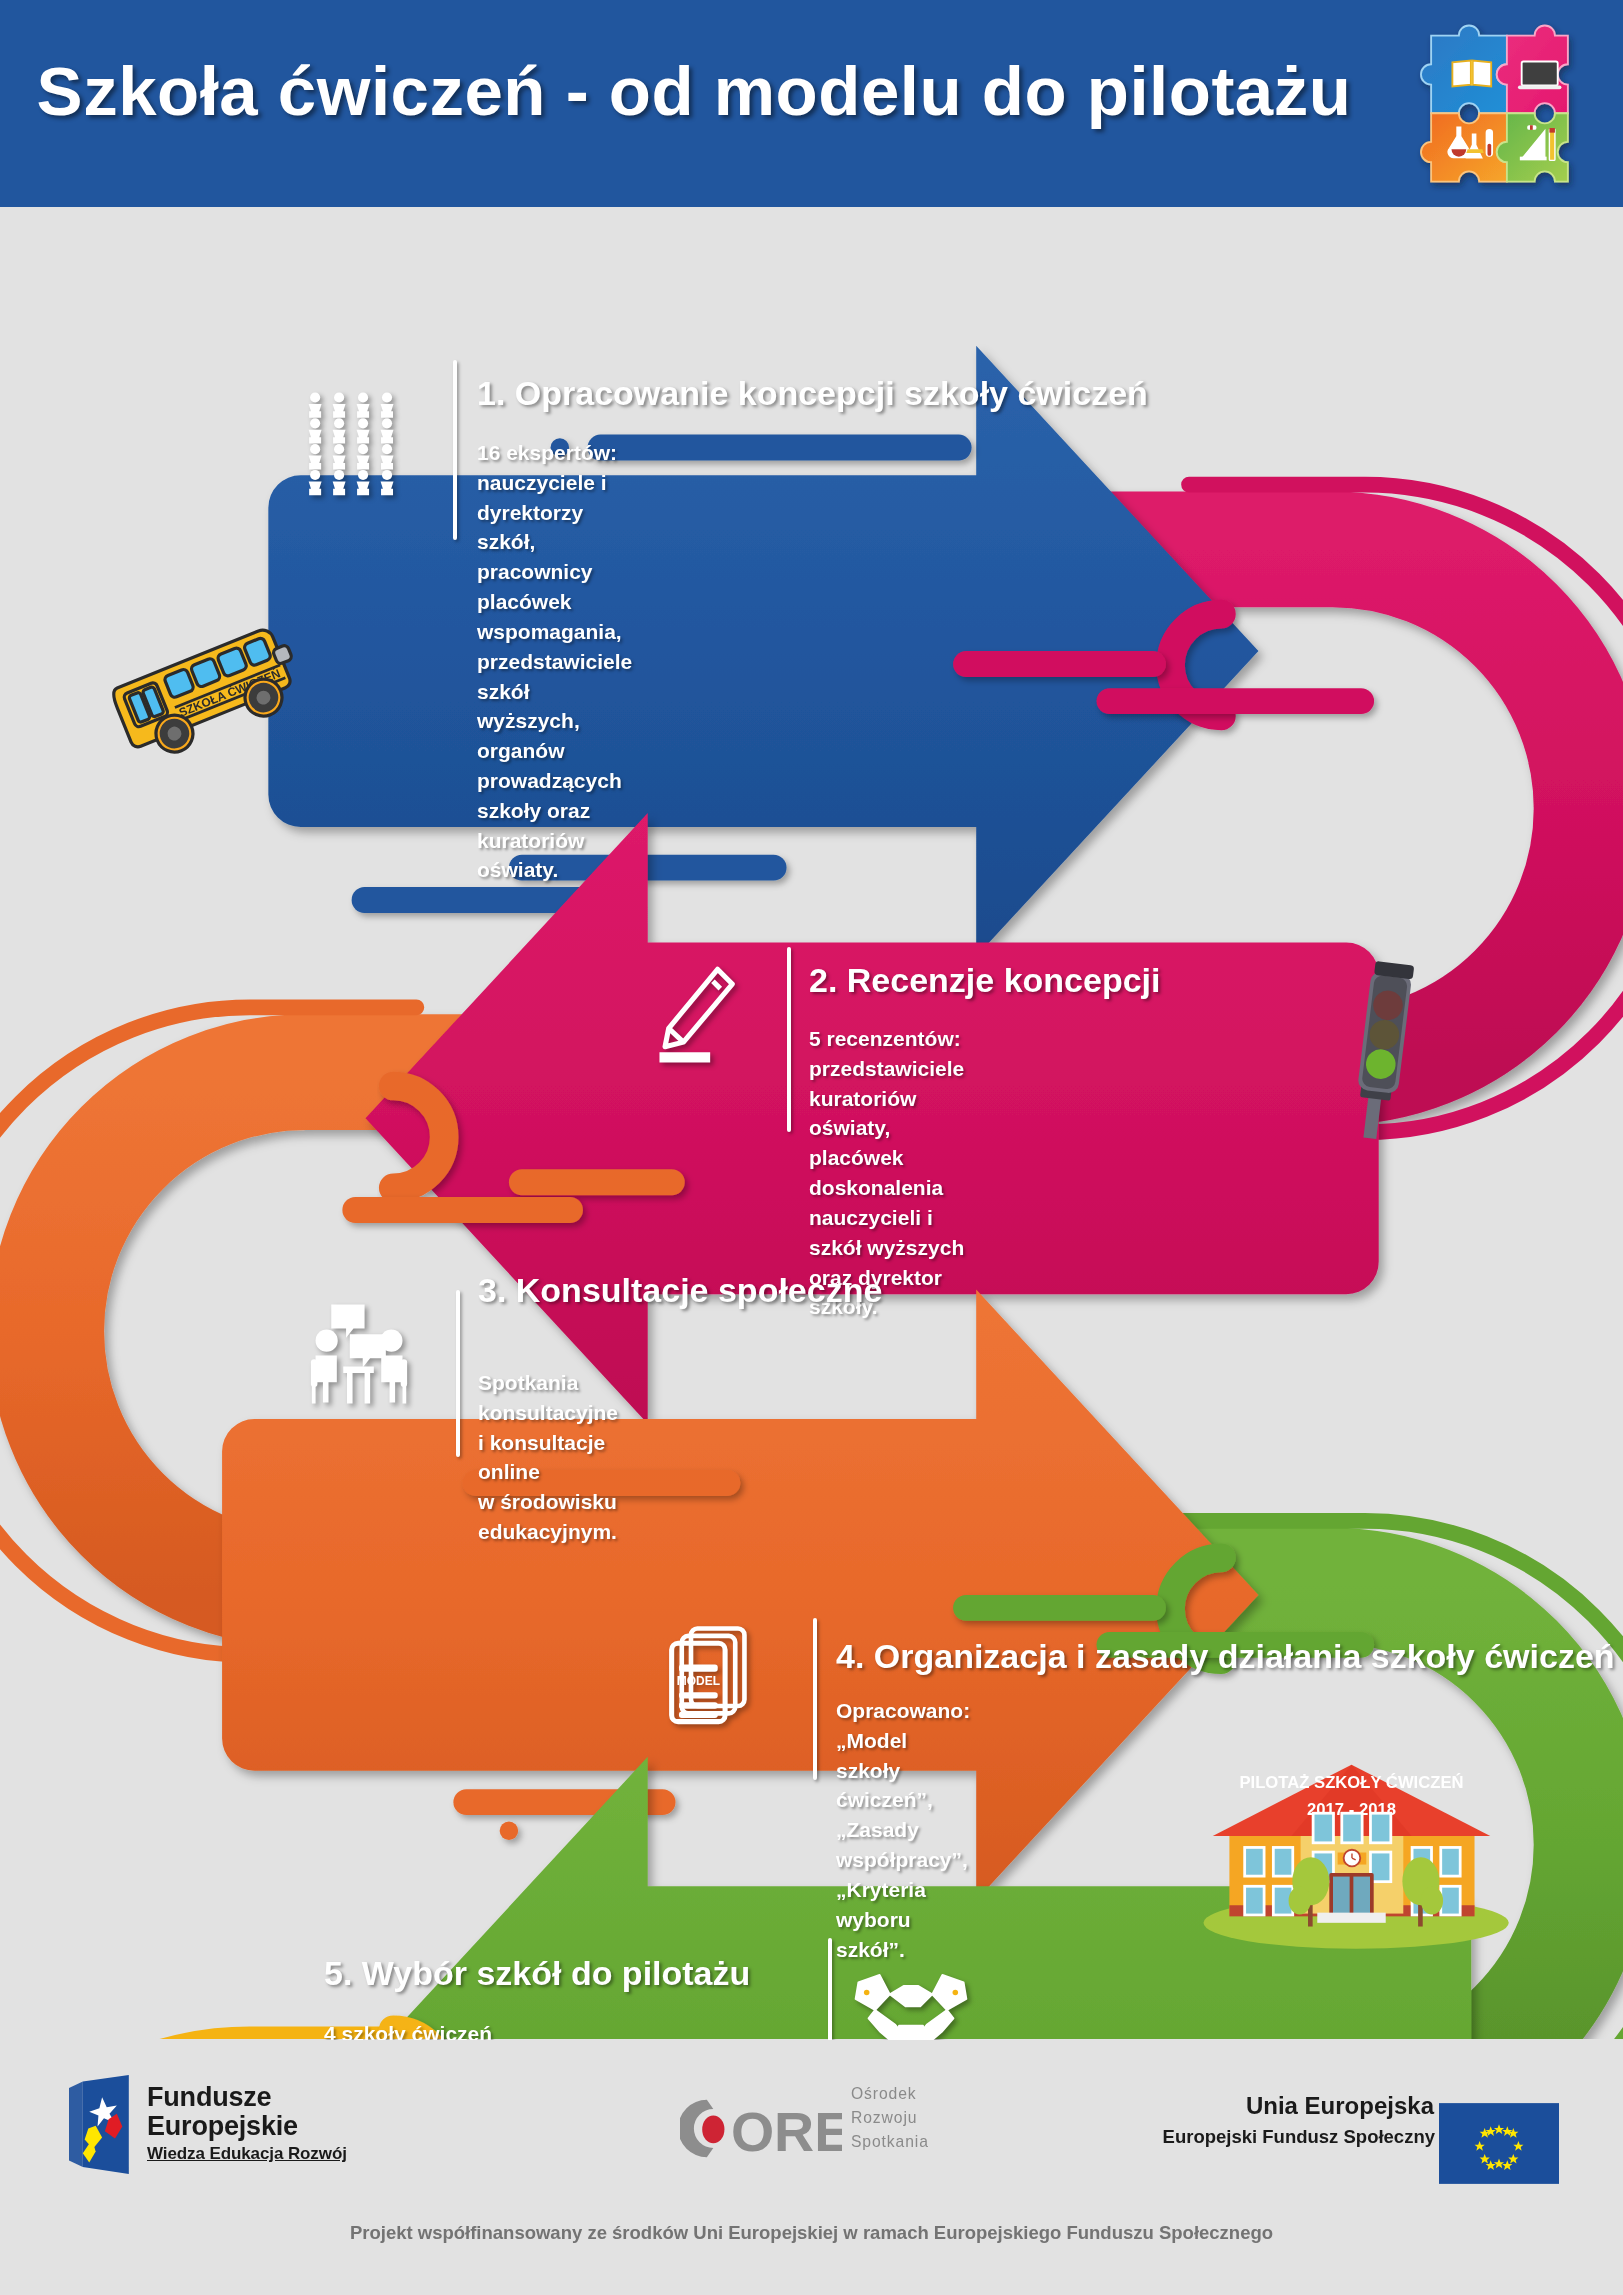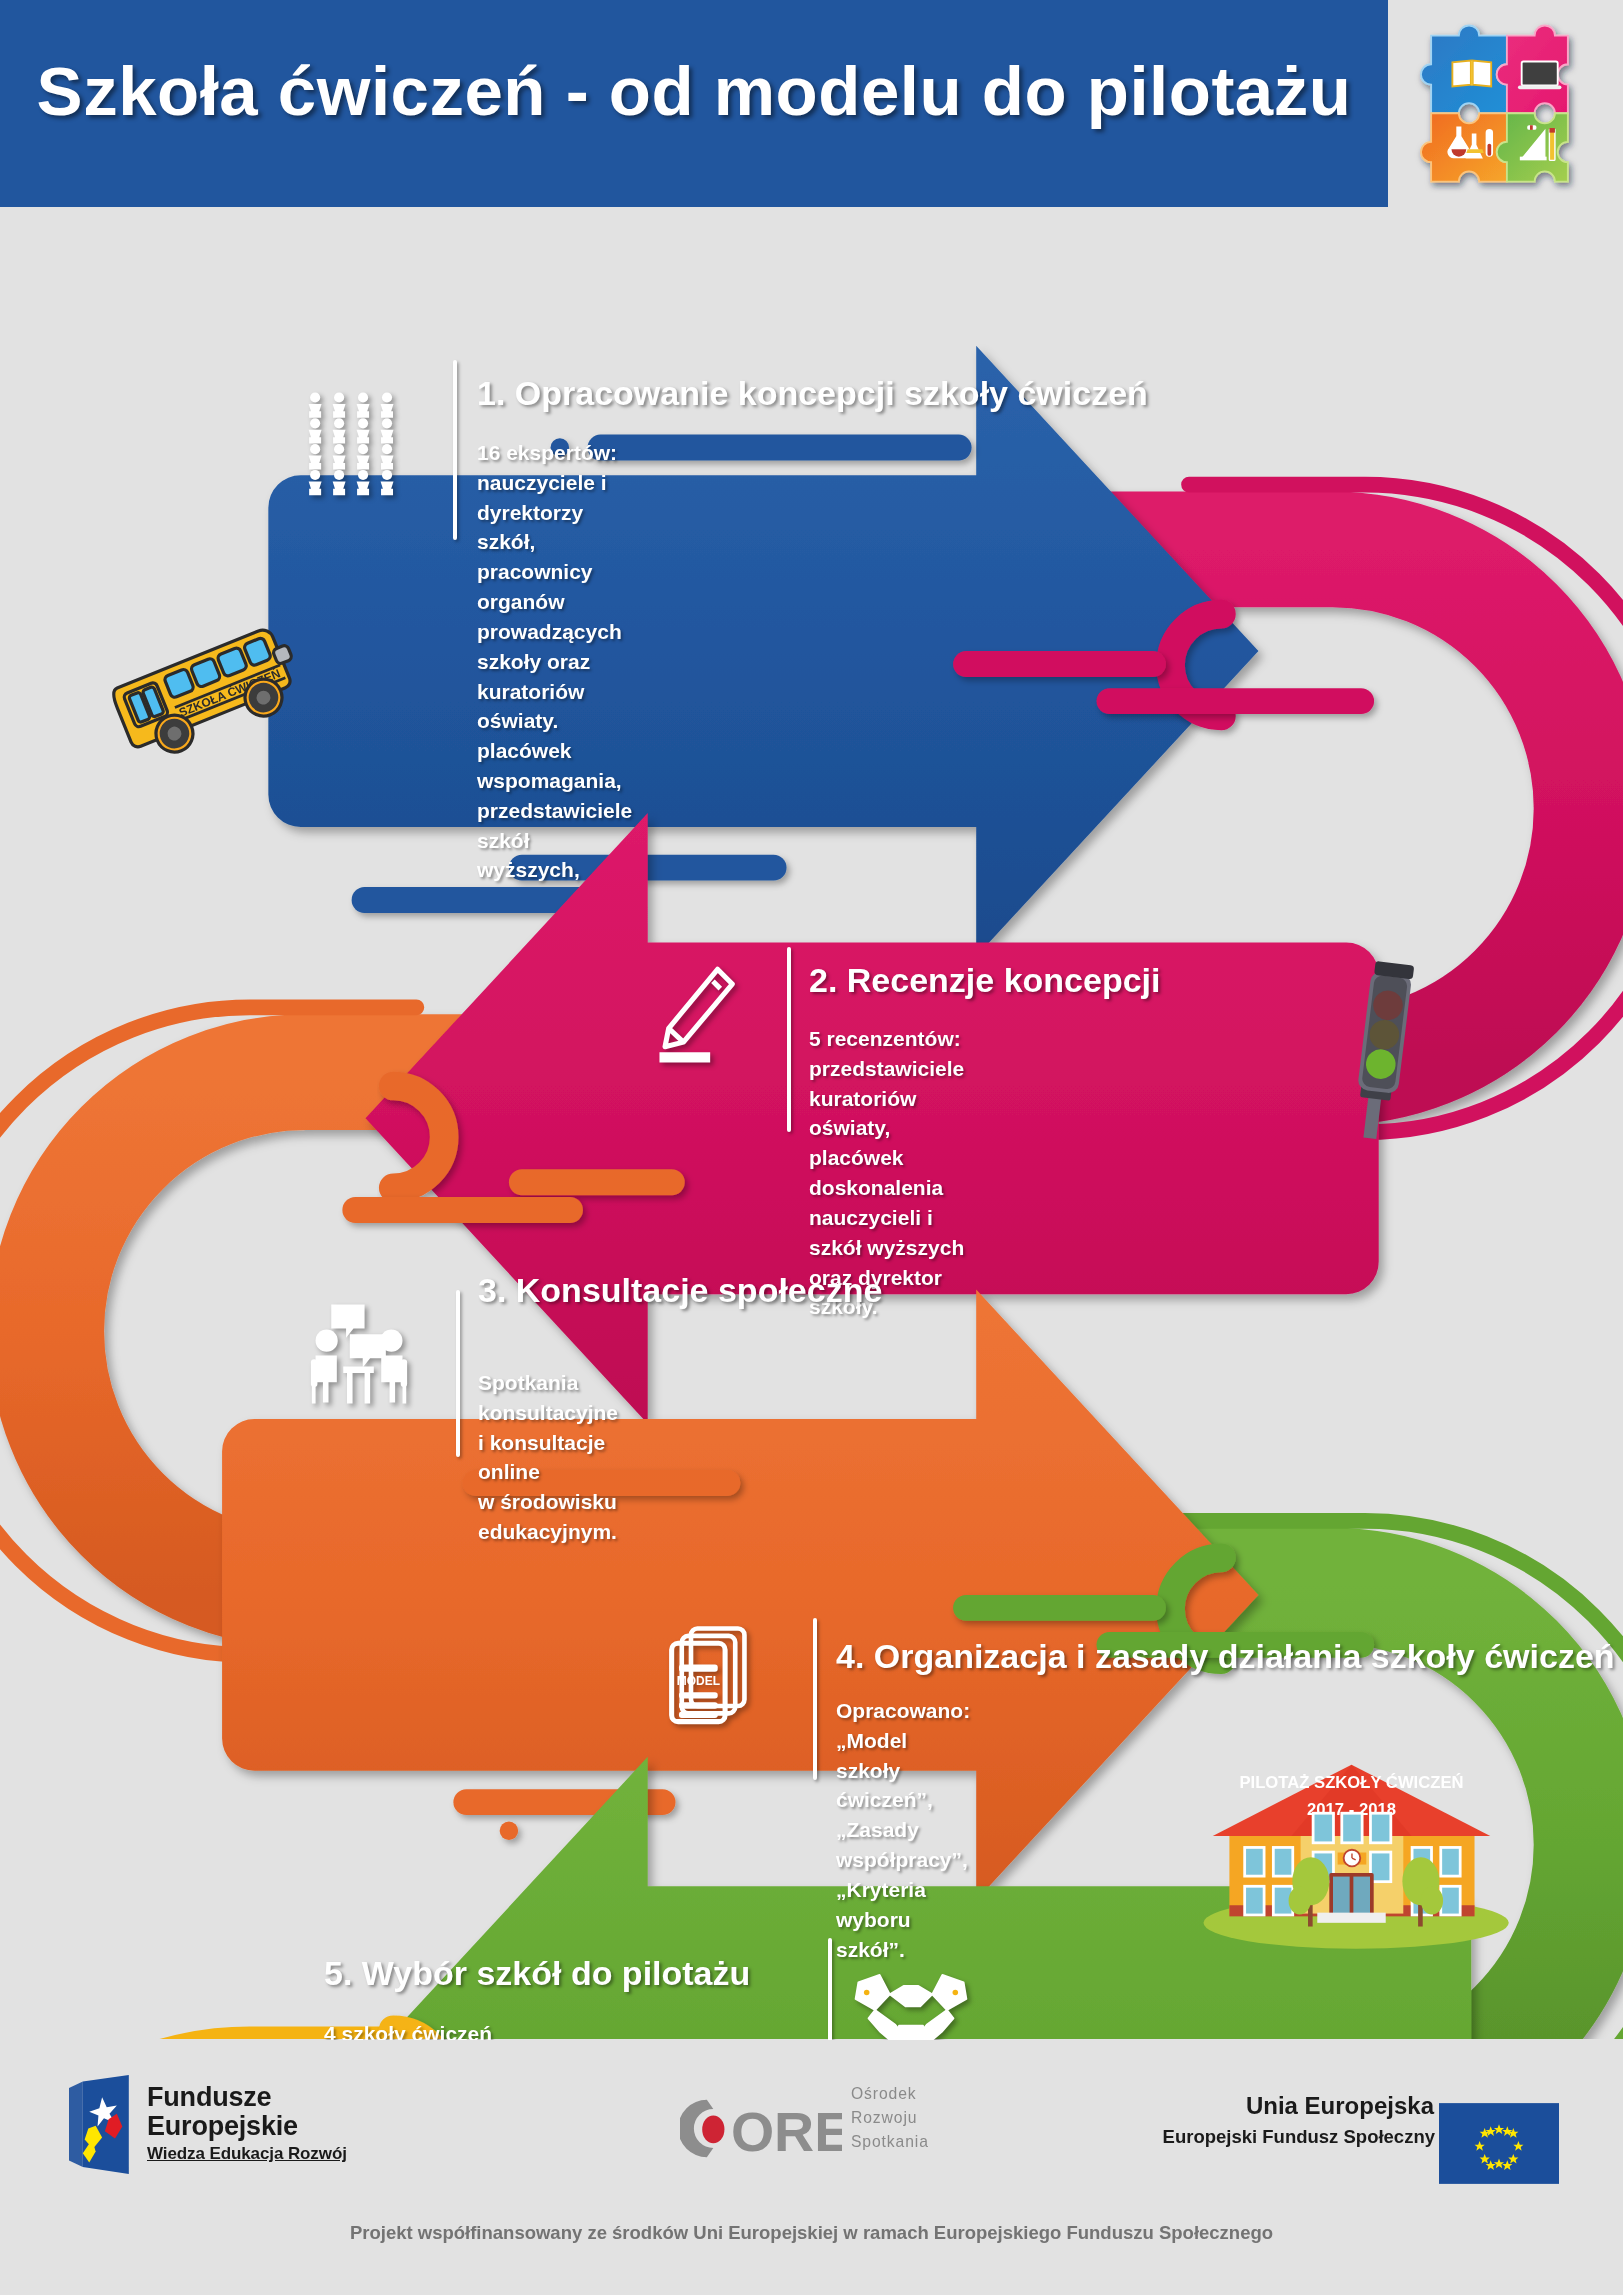--- a/index.html
+++ b/index.html
@@ -5,21 +5,21 @@
   html,body{margin:0;padding:0;}
   body{
     width:1623px;height:2295px;
     background:#e2e2e2;
     font-family:"Liberation Sans", sans-serif;
     overflow:hidden;position:relative;
   }
 
   
   #header{
-    position:absolute;left:0;top:0;width:1388px;height:207px;
+    position:absolute;left:0;top:0;width:1623px;height:207px;
     background:#21569E;
   }
   #header-title{
     position:absolute;left:0;top:52px;width:1388px;
     text-align:center;
     color:#ffffff;
     font-size:69px;
     font-weight:bold;
     letter-spacing:0.5px;
     text-shadow:3.2px 3.2px 4.2px rgba(0,0,0,.45);
@@ -286,22 +286,22 @@
             <path d="M112 26 h28 l-5 16 h4 v14 h-26 v-14 h4 z"></path>
           <circle cx="178" cy="12" r="11"></circle>
             <path d="M164 26 h28 l-5 16 h4 v14 h-26 v-14 h4 z"></path>
         </g>
       </g>
     </svg>
     <div class="rule" style="left:453px;top:153px;height:180px"></div>
     <div class="b-title" style="left:477px;top:167px">1. Opracowanie koncepcji szkoły ćwiczeń</div>
     <div class="b-desc" style="left:477px;top:231px">
       <div>16 ekspertów: nauczyciele i dyrektorzy szkół, pracownicy</div>
+      <div>placówek wspomagania, przedstawiciele szkół wyższych,</div>
       <div>organów prowadzących szkoły oraz kuratoriów oświaty.</div>
-      <div>placówek wspomagania, przedstawiciele szkół wyższych,</div>
     </div>
   </div>
 
   <div class="band">
     <svg class="ico" style="left:648px;top:754px;width:93px;height:106px" viewBox="0 0 200 230">
       <g fill="none" stroke="#ffffff" stroke-width="11" stroke-linejoin="round">
         <path d="M150 18 L182 50 L76 176 L36 186 L44 146 Z"></path>
         <path d="M44 146 L76 176"></path>
         <path d="M140 44 L156 60"></path>
       </g>

